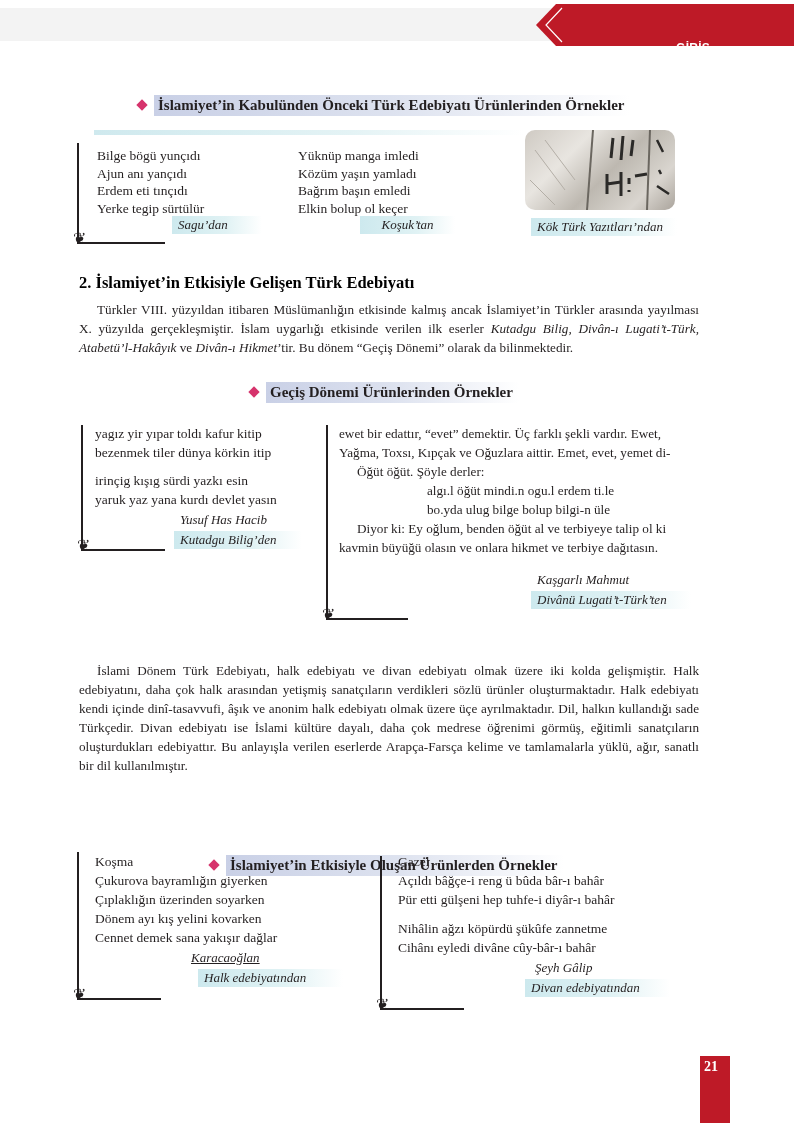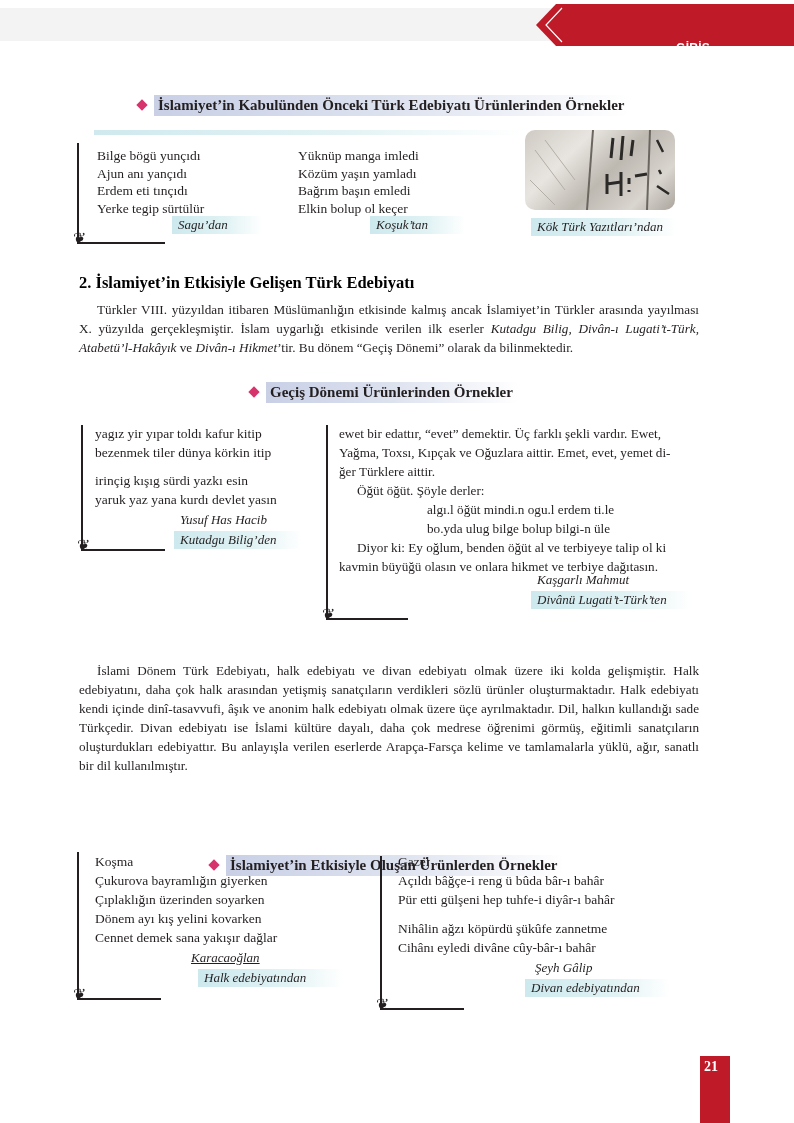--- a/index.html
+++ b/index.html
@@ -70,21 +70,21 @@
   <div>Yerke tegip sürtülür</div>
 </div>
 <span class="source hl" style="left:172px; top:216px; width:90px;">Sagu’dan</span>
 
 <div class="poem" style="left:298px; top:147px;">
   <div>Yüknüp manga imledi</div>
   <div>Közüm yaşın yamladı</div>
   <div>Bağrım başın emledi</div>
   <div>Elkin bolup ol keçer</div>
 </div>
-<span class="source hl" style="left:370px; top:216px; width:95px;">Koşuk’tan</span>
+<span class="source hl" style="left:360px; top:216px; width:95px;text-align:center;">Koşuk’tan</span>
 
 <div class="photo">
   <svg width="150" height="80">
     <line x1="68" y1="0" x2="62" y2="80" stroke="#6b6760" stroke-width="2"></line>
     <line x1="125" y1="0" x2="122" y2="80" stroke="#6b6760" stroke-width="2"></line>
     <path d="M88 8 L86 28 M98 6 L96 30 M108 10 L106 26" stroke="#2b2a28" stroke-width="3" fill="none"></path>
     <path d="M82 44 L82 64 M82 54 L96 52 M96 42 L96 66 M104 48 L104 54 M104 60 L104 62 M110 46 L122 44" stroke="#2b2a28" stroke-width="3" fill="none"></path>
     <path d="M132 10 L138 22 M134 40 L136 44 M132 56 L144 64" stroke="#2b2a28" stroke-width="2.5" fill="none"></path>
     <path d="M10 20 L40 60 M20 10 L50 50 M5 50 L30 75" stroke="#b3aea6" stroke-width="1" fill="none"></path>
   </svg>
@@ -115,21 +115,20 @@
 <span class="source" style="left:180px; top:512px;">Yusuf Has Hacib</span>
 <span class="source hl" style="left:174px; top:531px; width:128px;">Kutadgu Bilig’den</span>
 
 <div class="frame" style="left:326px; top:425px; width:80px; height:195px;">
   <div class="bottom-line" style="width:80px;"></div>
   <span class="orn">❦</span>
 </div>
 <div class="poem" style="left:339px; top:424px; line-height:19px; font-size:13.2px; width:362px;">
   <div>ewet bir edattır, “evet” demektir. Üç farklı şekli vardır. Ewet,</div>
   <div>Yağma, Toxsı, Kıpçak ve Oğuzlara aittir. Emet, evet, yemet di-</div>
-  <div>ğer Türklere aittir.</div>
   <div style="padding-left:18px;">Öğüt öğüt. Şöyle derler:</div>
   <div style="padding-left:88px;">algı.l öğüt mindi.n ogu.l erdem ti.le</div>
   <div style="padding-left:88px;">bo.yda ulug bilge bolup bilgi-n üle</div>
   <div style="padding-left:18px;">Diyor ki: Ey oğlum, benden öğüt al ve terbiyeye talip ol ki</div>
   <div>kavmin büyüğü olasın ve onlara hikmet ve terbiye dağıtasın.</div>
 </div>
 <span class="source" style="left:537px; top:572px;">Kaşgarlı Mahmut</span>
 <span class="source hl" style="left:531px; top:591px; width:160px;">Divânü Lugati’t-Türk’ten</span>
 
 <div class="para" style="top:661px;">

